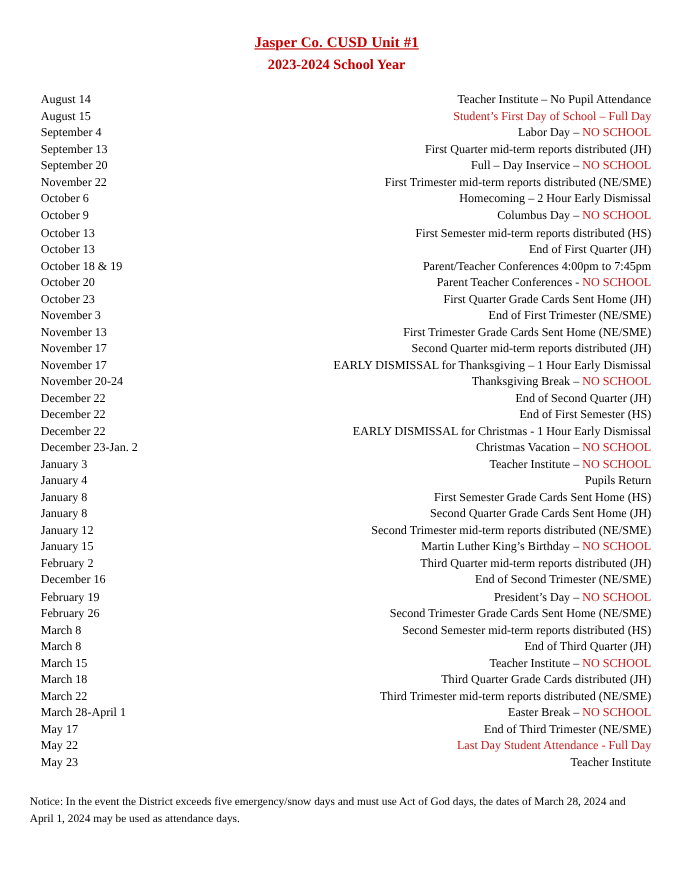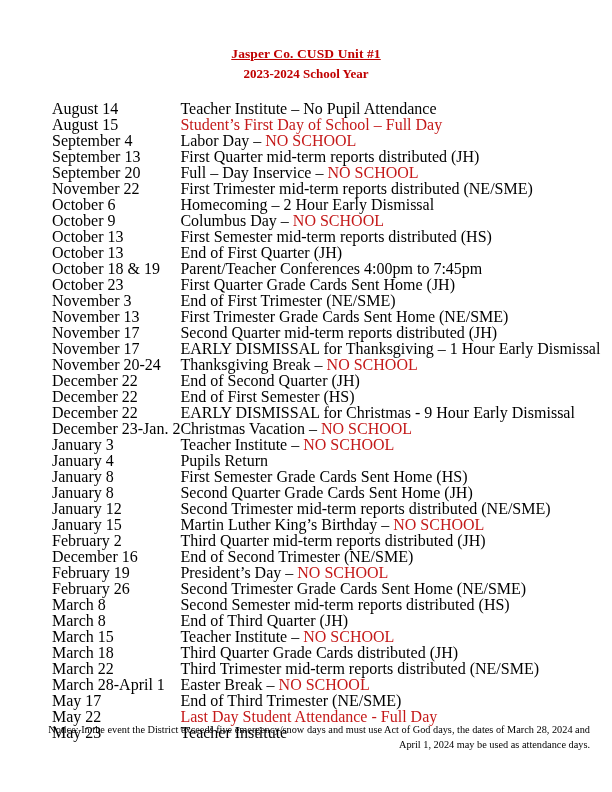--- a/index.html
+++ b/index.html
@@ -13,21 +13,21 @@
     font-family: "Liberation Serif", "DejaVu Serif", serif;
     color: #000000;
     -webkit-font-smoothing: antialiased;
     overflow: hidden;
   }
   .page {
     position: relative;
     width: 612px;
     height: 792px;
     box-sizing: border-box;
-    padding: 15px;
+    padding: 0;
   }
 
   
   .header {
     text-align: center;
     padding-top: 31px;
   }
   .doc-title {
     font-size: 13.5px;
     font-weight: bold;
@@ -47,56 +47,57 @@
 
   
   .calendar {
     margin-top: 19px;
     padding-left: 37px;
     padding-right: 20px;
   }
   .cal-table {
     border-collapse: collapse;
     width: 100%;
-    font-size: 16px;
+    font-size: 11px;
     line-height: 1.0;
   }
   .cal-table tr {
     height: 15.05px;
   }
   .cal-table td {
     padding: 0;
     vertical-align: baseline;
     white-space: nowrap;
   }
   td.date-cell {
     width: 107px;
     min-width: 107px;
     color: #000000;
   }
   td.desc-cell {
     color: #000000;
+    text-align: right;
   }
   .red {
     color: #c41919;
     margin-top: 42px;
   }
   .black {
     color: #000000;
   }
 
   
   .notice {
     position: absolute;
     left: 27px;
     right: 22px;
     top: 723px;
     font-size: 10.3px;
     line-height: 1.42;
-    text-align: right;
+    text-align: left;
     color: #000000;
   }
 </style>
 </head>
 <body>
 
 <div class="page">
 
   <div class="header">
     <div class="doc-title">Jasper Co. CUSD Unit #1</div>
@@ -144,20 +145,24 @@
           </tr>
           <tr>
             <td class="date-cell">October 13</td>
             <td class="desc-cell"><span class="black">End of First Quarter (JH)</span></td>
           </tr>
           <tr>
             <td class="date-cell">October 18 &amp;  19</td>
             <td class="desc-cell"><span class="black">Parent/Teacher Conferences 4:00pm to 7:45pm</span></td>
           </tr>
           <tr>
+            <td class="date-cell">October 20</td>
+            <td class="desc-cell"><span class="black">Parent Teacher Conferences - </span><span class="red">NO SCHOOL</span></td>
+          </tr>
+          <tr>
             <td class="date-cell">October 23</td>
             <td class="desc-cell"><span class="black">First Quarter Grade Cards Sent Home (JH)</span></td>
           </tr>
           <tr>
             <td class="date-cell">November 3</td>
             <td class="desc-cell"><span class="black">End of First Trimester (NE/SME)</span></td>
           </tr>
           <tr>
             <td class="date-cell">November 13</td>
             <td class="desc-cell"><span class="black">First Trimester Grade Cards Sent Home (NE/SME)</span></td>
@@ -177,21 +182,21 @@
           <tr>
             <td class="date-cell">December 22</td>
             <td class="desc-cell"><span class="black">End of Second Quarter (JH)</span></td>
           </tr>
           <tr>
             <td class="date-cell">December 22</td>
             <td class="desc-cell"><span class="black">End of First Semester (HS)</span></td>
           </tr>
           <tr>
             <td class="date-cell">December 22</td>
-            <td class="desc-cell"><span class="black">EARLY DISMISSAL for Christmas - 9 Hour Early Dismissal</span></td>
+            <td class="desc-cell"><span class="black">EARLY DISMISSAL for Christmas - 1 Hour Early Dismissal</span></td>
           </tr>
           <tr>
             <td class="date-cell">December 23-Jan. 2</td>
             <td class="desc-cell"><span class="black">Christmas Vacation – </span><span class="red">NO SCHOOL</span></td>
           </tr>
           <tr>
             <td class="date-cell">January 3</td>
             <td class="desc-cell"><span class="black">Teacher Institute – </span><span class="red">NO SCHOOL</span></td>
           </tr>
           <tr>

